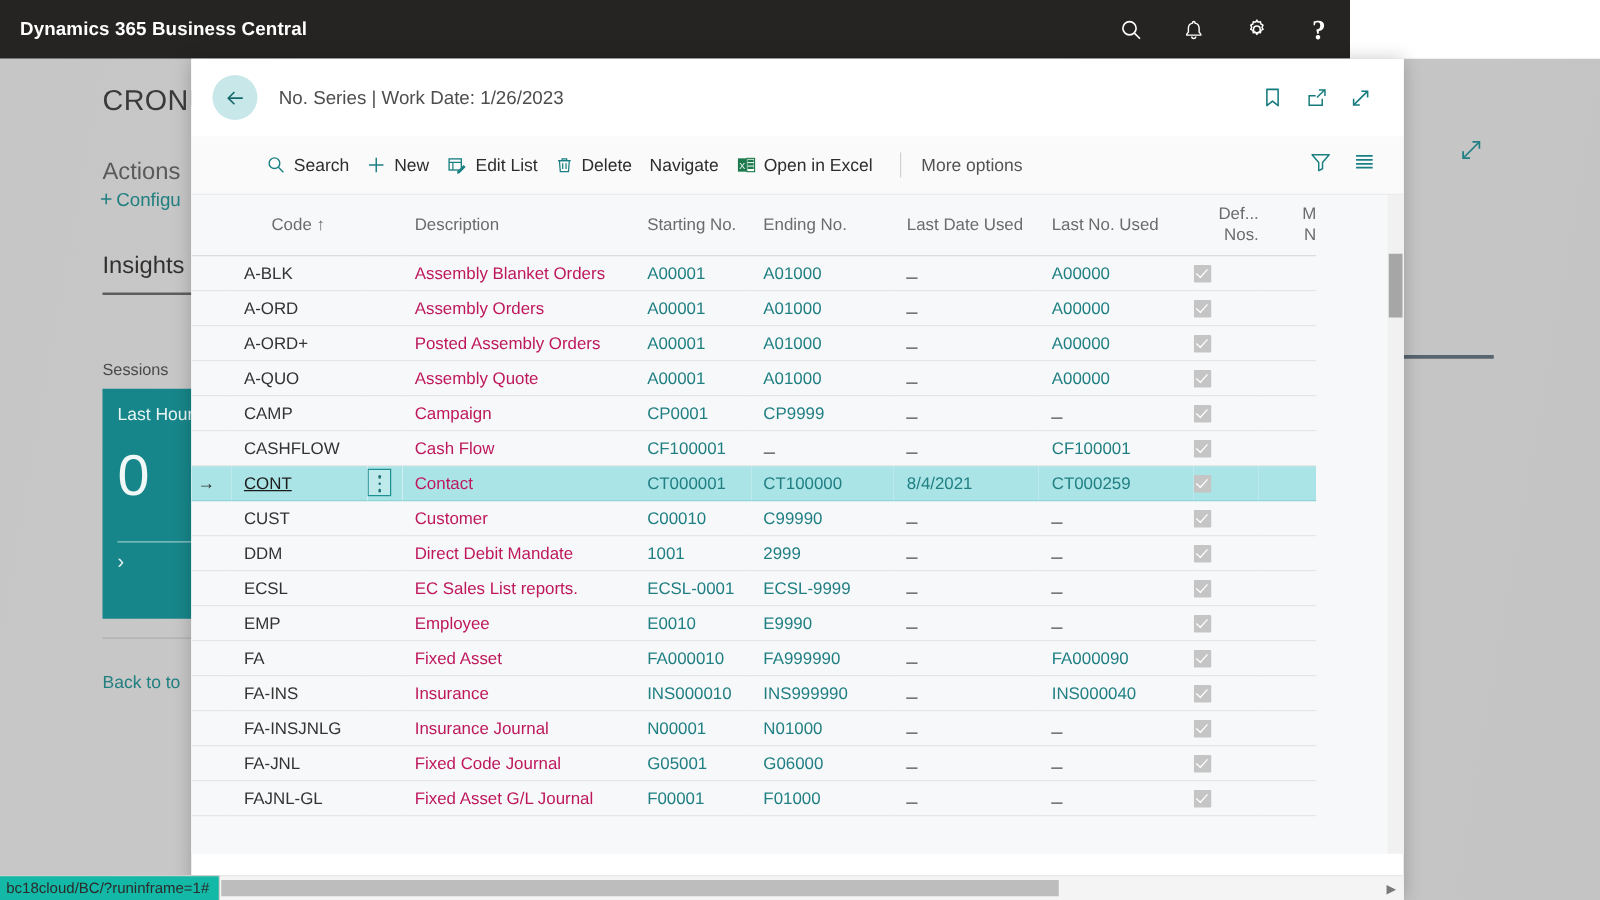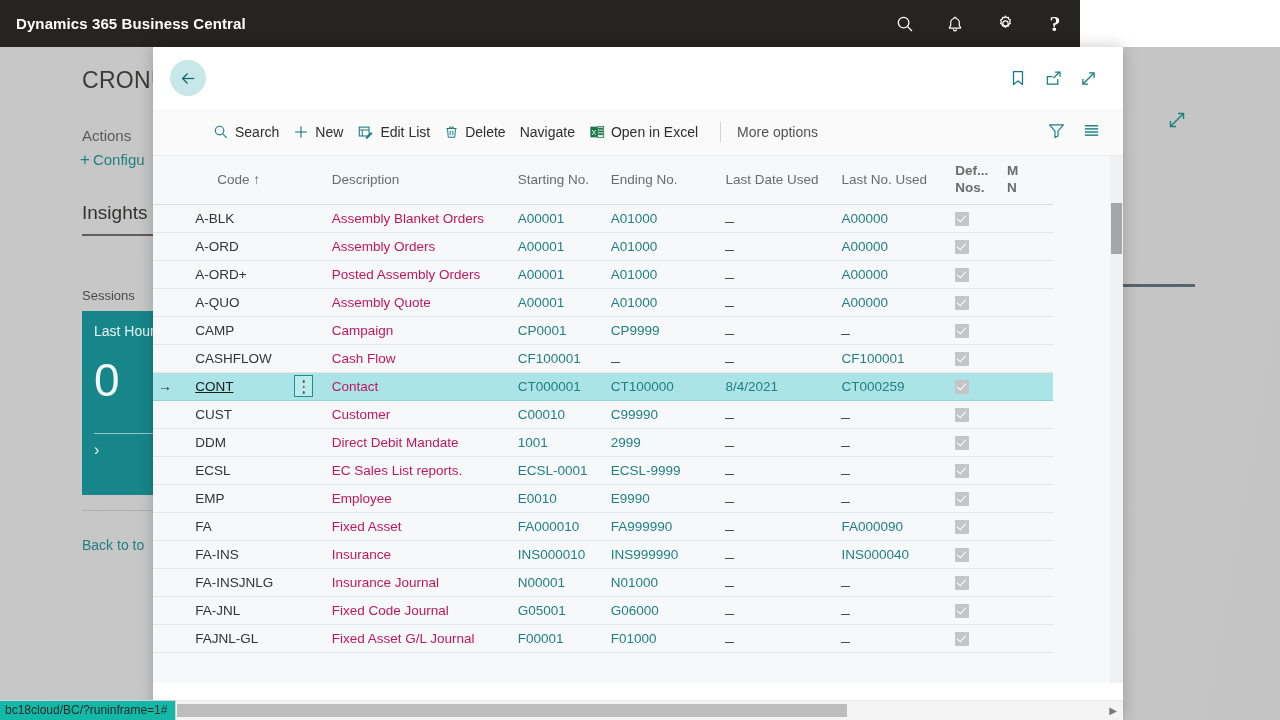--- a/index.html
+++ b/index.html
@@ -55,21 +55,21 @@
     background: linear-gradient(100deg,#c6c6c6 0%, #c9c9c9 40%, #c4c4c4 100%);
     overflow: hidden;
   }
   .bg-company {
     position: absolute; left: 82px; top: 20px;
     font-size: 23px; color: #3b3a39; letter-spacing: .3px;
     white-space: nowrap;
   }
   .bg-actions-label {
     position: absolute; left: 82px; top: 80px;
-    font-size: 15px; color: #5a5a5a;
+    font-size: 19px; color: #5a5a5a;
   }
   .bg-configure {
     position: absolute; left: 80px; top: 103px;
     font-size: 15px; color: #217f80;
     white-space: nowrap;
   }
   .bg-configure .plus { font-size: 17px; margin-right: 3px; }
   .bg-insights {
     position: absolute; left: 82px; top: 155px;
     font-size: 19px; color: #323130;
@@ -220,21 +220,21 @@
   .c-code   { width: 95px; }
   .c-dots   { width: 24px; }
   .c-desc   { width: 162px; }
   .c-start  { width: 81px; }
   .c-end    { width: 100px; }
   .c-ldu    { width: 101px; }
   .c-lnu    { width: 108px; }
   .c-def    { width: 45px; }
   .c-man    { width: 40px; }
 
-  thead th.c-def, thead th.c-man { text-align: left; line-height: 1.25; font-weight: bold; }
+  thead th.c-def, thead th.c-man { text-align: right; line-height: 1.25; }
   thead th.c-def .two, thead th.c-man .two { display: block; }
 
   tbody tr { height: 28px; }
   tbody td {
     border-bottom: 1px solid #e6e6e6;
     color: #333333;
     height: 28px;
   }
   td.code { color: #333; }
   td.link { color: #1f7f83; }
@@ -399,20 +399,21 @@
 
     <div class="modal-header">
       <div class="back-btn">
         <svg width="19" height="19" viewBox="0 0 20 20">
             <g stroke="#14686c" stroke-width="1.35" fill="none">
               <line x1="4" y1="10" x2="16" y2="10"></line>
               <polyline points="9,4.8 3.8,10 9,15.2"></polyline>
             </g>
           </svg>
       </div>
+      <div class="modal-title">No. Series | Work Date: 1/26/2023</div>
       <div class="modal-header-icons">
         <div class="mh-icon">
           <svg width="18" height="18" viewBox="0 0 18 18">
               <path d="M4.5 2.5h9v13l-4.5-3.6-4.5 3.6z" fill="none" stroke="#157a7e" stroke-width="1.25" stroke-linejoin="round"></path>
             </svg>
         </div>
         <div class="mh-icon">
           <svg width="19" height="19" viewBox="0 0 20 20">
               <g stroke="#157a7e" stroke-width="1.25" fill="none">
                 <path d="M14.5 10.5v5.5h-11v-8h5.5"></path>

